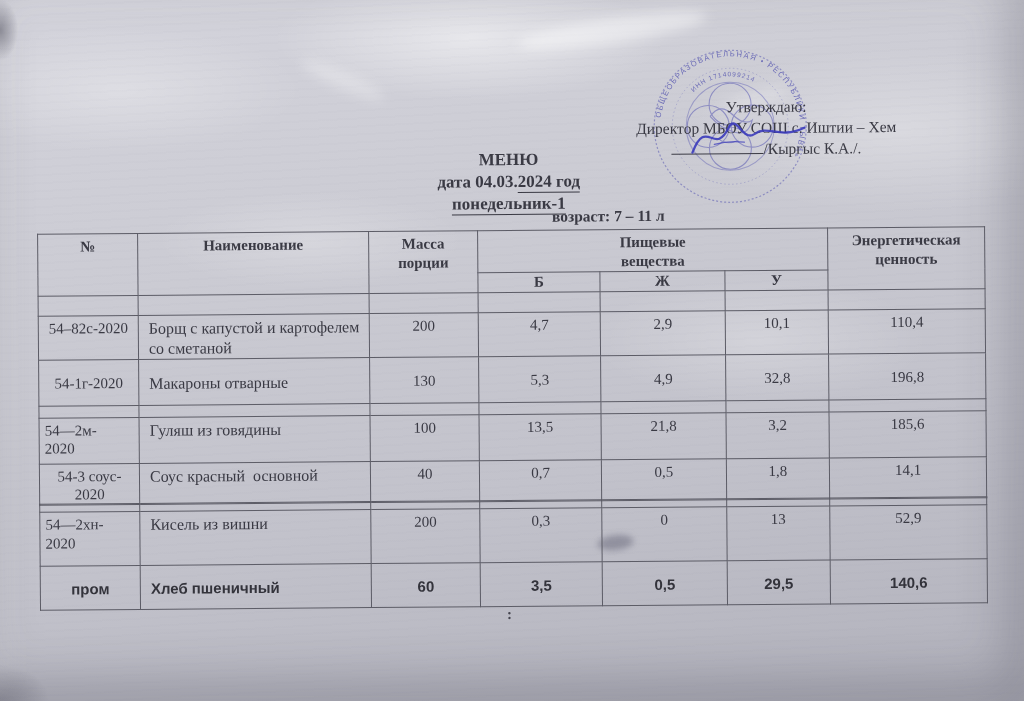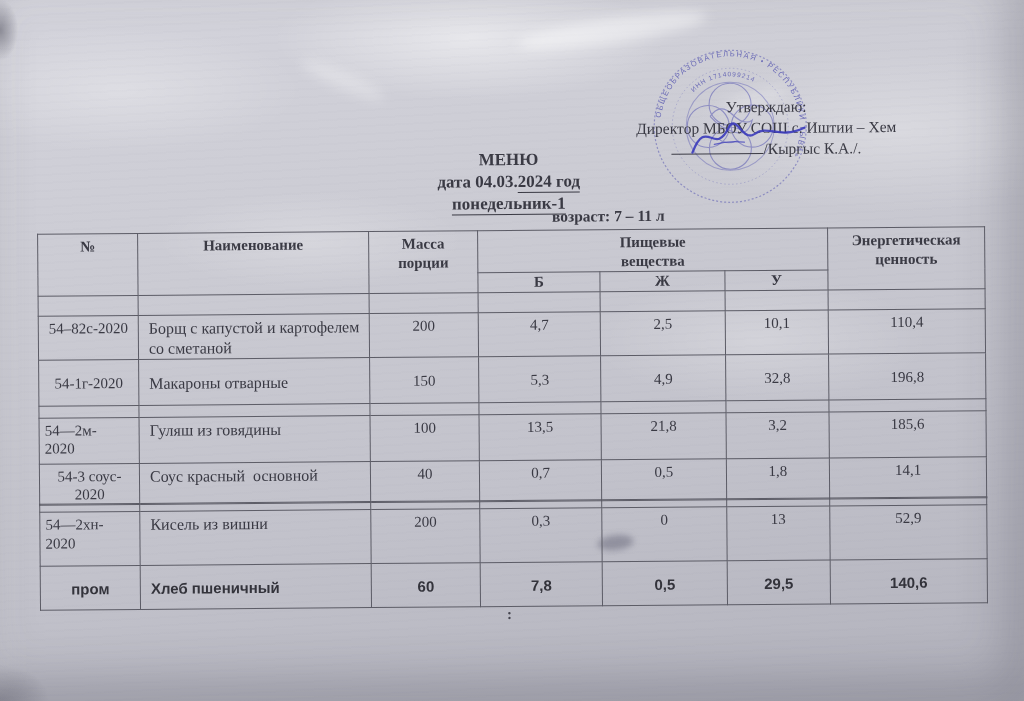--- a/index.html
+++ b/index.html
@@ -142,28 +142,28 @@
             <td></td>
         <td></td>
             <td></td>
         <td></td>
       </tr>
       <tr style="height:42px">
         <td>54–82с-2020</td>
         <td class="name">Борщ с капустой и картофелем со сметаной</td>
         <td>200</td>
         <td>4,7</td>
-        <td>2,5</td>
+        <td>2,9</td>
         <td>10,1</td>
         <td>110,4</td>
       </tr>
       <tr style="height:46px">
         <td style="vertical-align:middle">54-1г-2020</td>
         <td class="name" style="vertical-align:middle">Макароны отварные</td>
-        <td style="vertical-align:middle">150</td>
+        <td style="vertical-align:middle">130</td>
         <td style="vertical-align:middle">5,3</td>
         <td style="vertical-align:middle">4,9</td>
         <td style="vertical-align:middle">32,8</td>
         <td style="vertical-align:middle">196,8</td>
       </tr>
       <tr style="height:12px">
         <td></td>
             <td></td>
         <td></td>
             <td></td>
@@ -221,21 +221,21 @@
         <td>200</td>
         <td>0,3</td>
         <td>0</td>
         <td>13</td>
         <td>52,9</td>
       </tr>
       <tr class="sans" style="height:44px">
         <td>пром</td>
         <td class="name">Хлеб пшеничный</td>
         <td>60</td>
-        <td>7,8</td>
+        <td>3,5</td>
         <td>0,5</td>
         <td>29,5</td>
         <td>140,6</td>
       </tr>
     </tbody>
       </table>
 
     <div class="colon">:</div>
   </div>
 </div>

